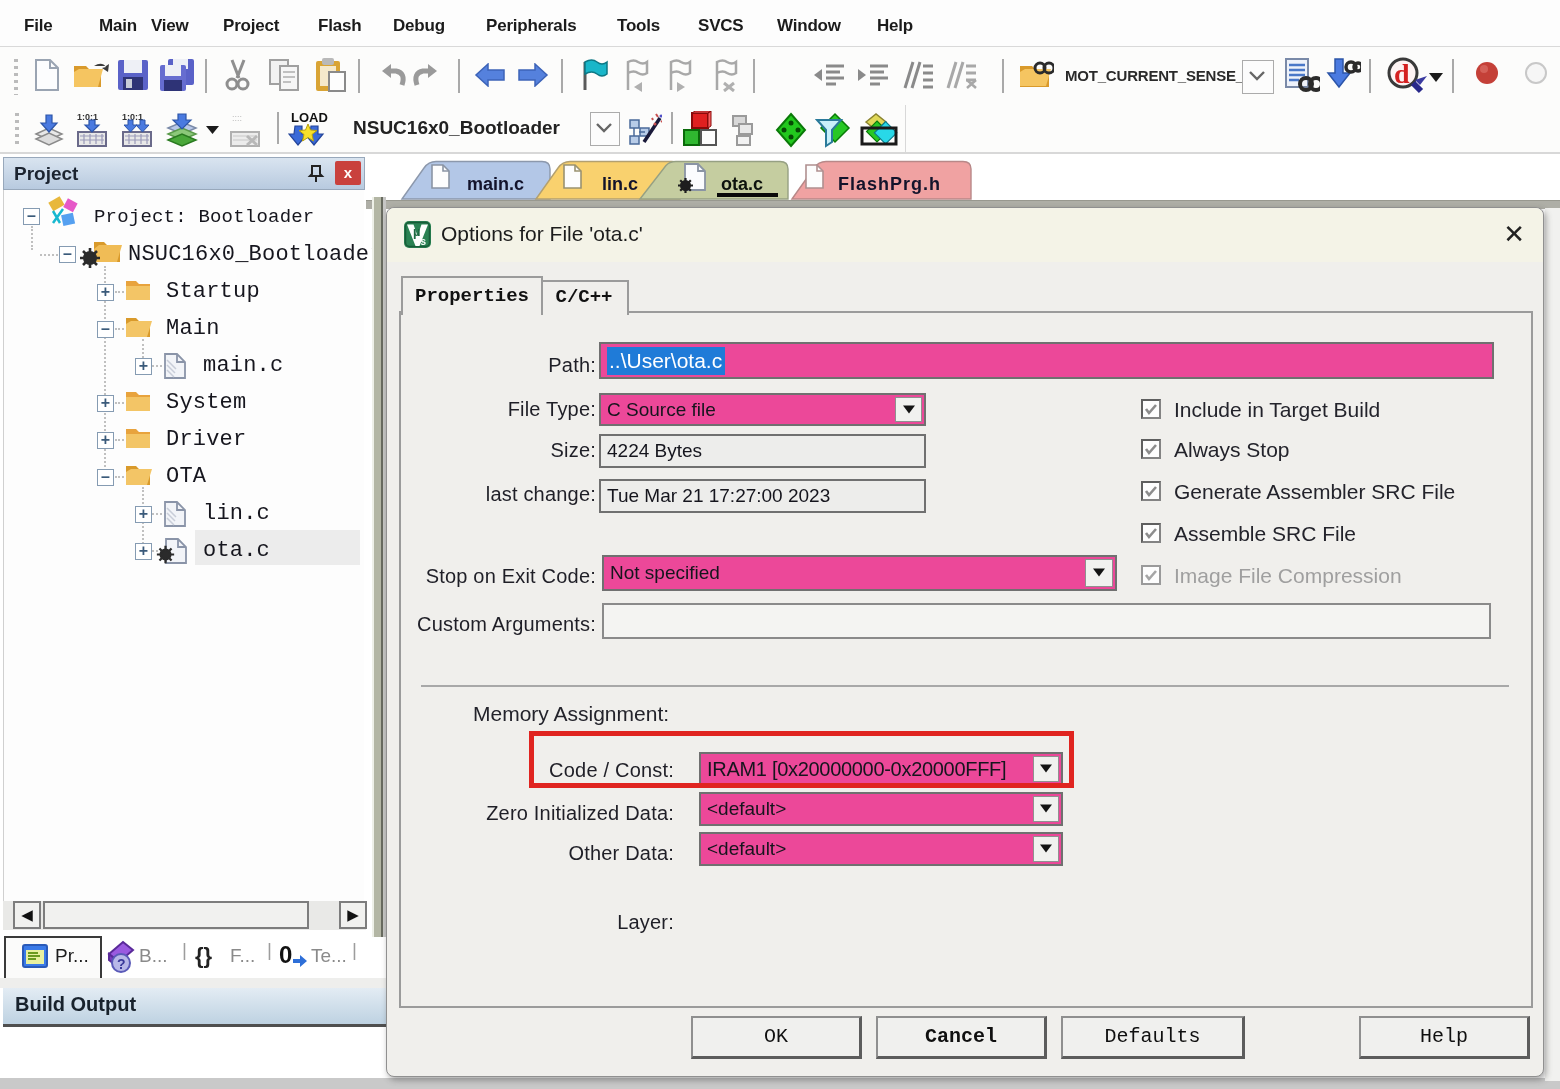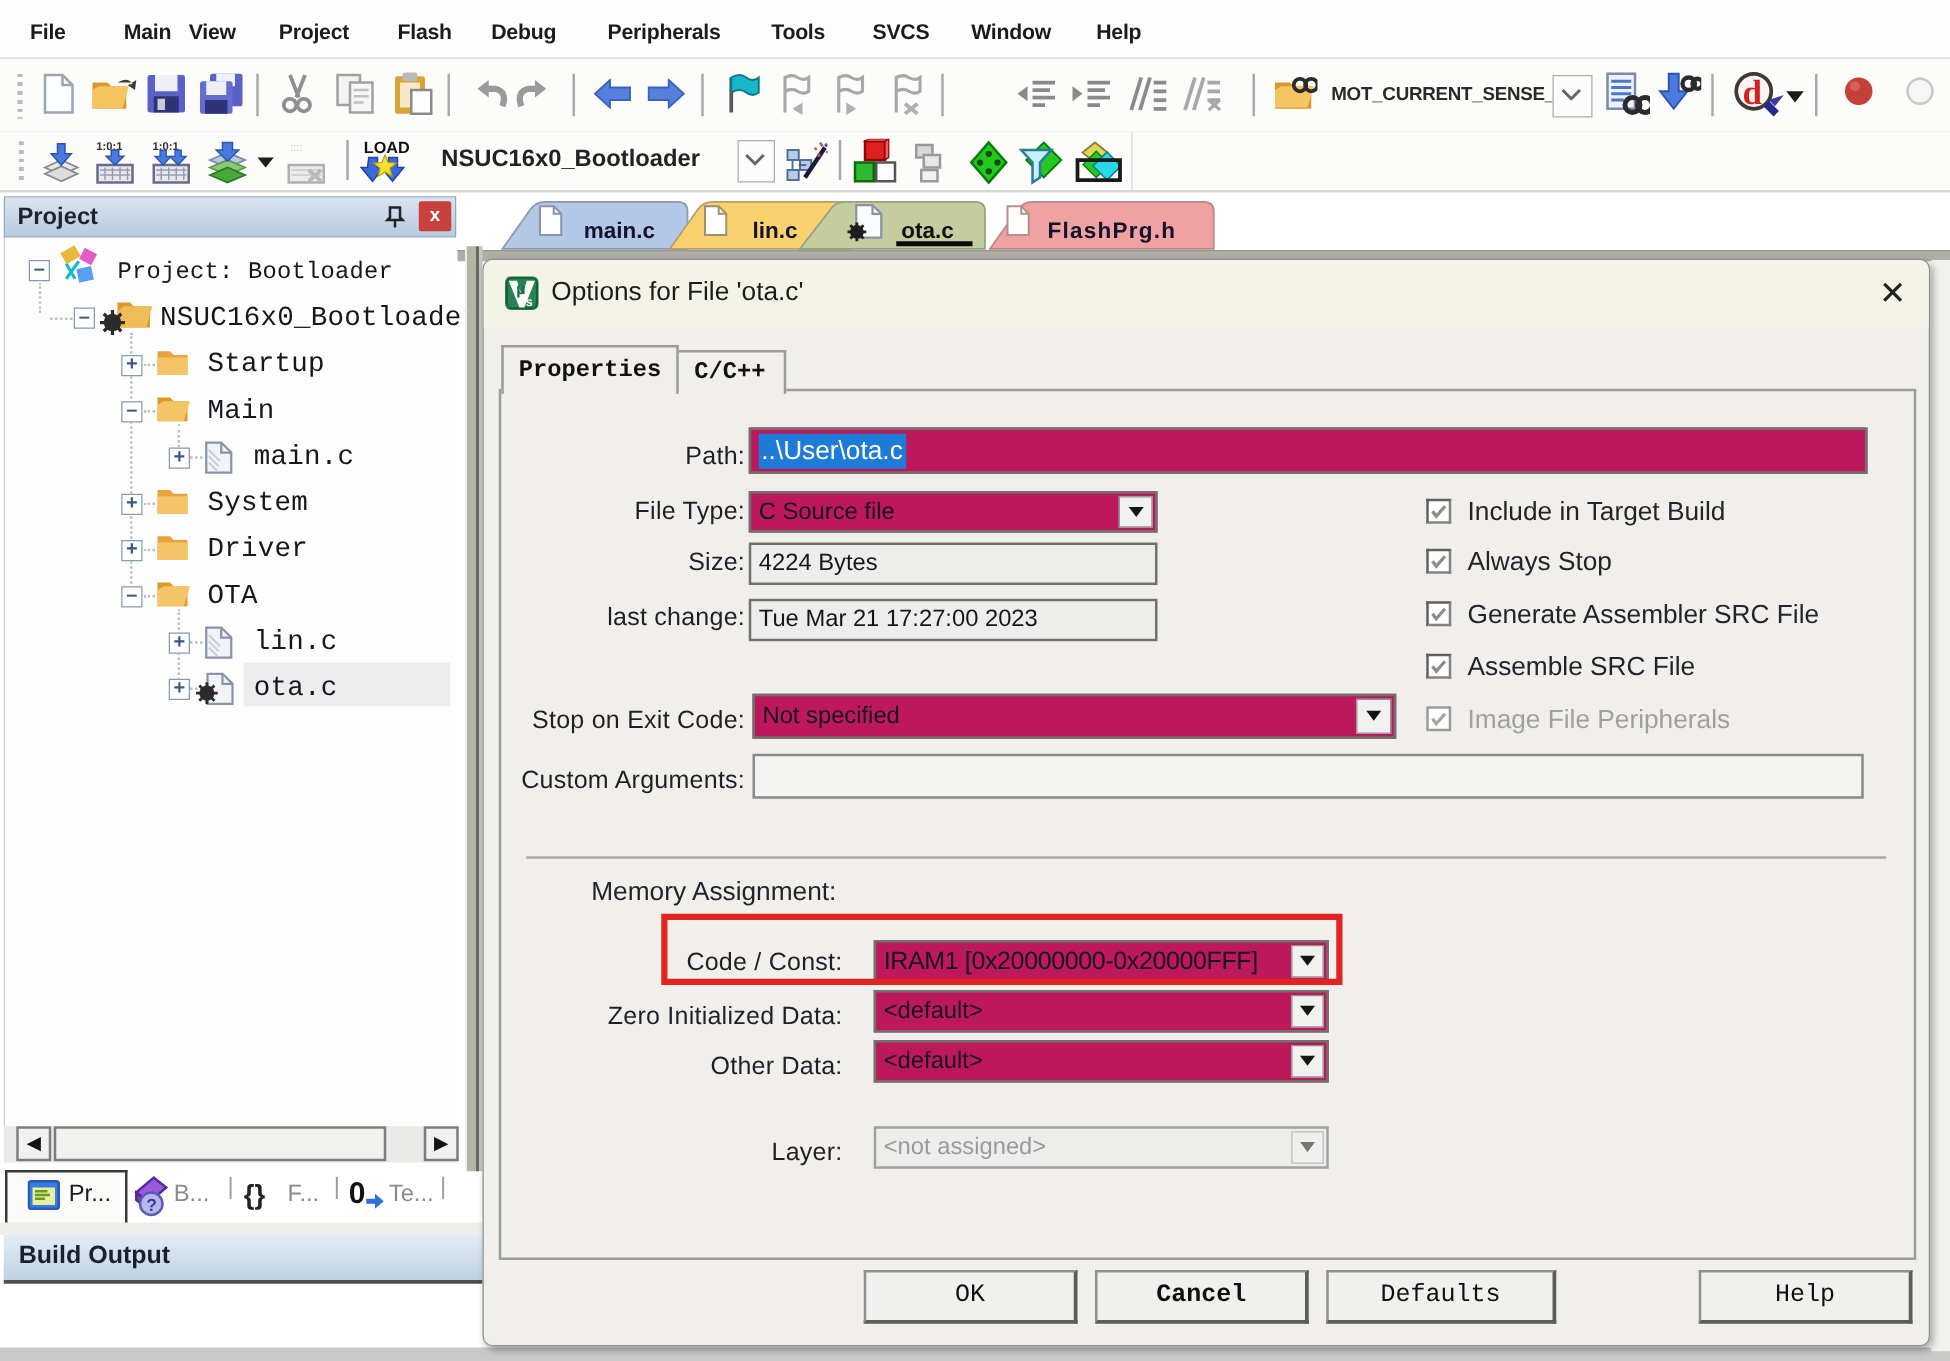--- a/index.html
+++ b/index.html
@@ -46,21 +46,21 @@
 
 #dlg{left:386px;top:207px;width:1158px;height:870px;background:#f0efec;border:1px solid #909090;border-radius:8px;box-shadow:2px 3px 6px rgba(60,60,60,.45);box-sizing:border-box;}
 #dlgtitle{position:absolute;left:0;top:0;width:100%;height:54px;background:#f4f3e7;border-radius:8px 8px 0 0;}
 #dlgtitle span{position:absolute;left:54px;top:14px;font-size:21px;color:#1c1c1c;}
 #dlgx{position:absolute;right:18px;top:11px;font-size:26px;color:#222;font-weight:400;}
 
 .dtab{position:absolute;font-family:"Liberation Mono",monospace;font-weight:700;font-size:19px;color:#111;background:#f0efec;border:2px solid #9b9b9b;border-bottom:none;text-align:center;}
 #dpage{position:absolute;left:12px;top:103px;width:1130px;height:693px;border:2px solid #9b9b9b;}
 
 .lbl{position:absolute;font-size:20px;color:#1f1f27;white-space:nowrap;text-align:right;letter-spacing:0.2px;}
-.fld{position:absolute;box-sizing:border-box;background:#be185d;border:2px solid #707070;font-size:19px;color:#15151d;padding-left:6px;white-space:nowrap;overflow:hidden;}
+.fld{position:absolute;box-sizing:border-box;background:#ec4899;border:2px solid #707070;font-size:19px;color:#15151d;padding-left:6px;white-space:nowrap;overflow:hidden;}
 .fldro{background:#ededeb;}
 .combtn{position:absolute;box-sizing:border-box;background:#f1f1ef;border:1px solid #909090;}
 .combtn:after{content:"";position:absolute;left:50%;top:50%;transform:translate(-50%,-32%);border:6.5px solid transparent;border-top:8.5px solid #141414;}
 .cb{position:absolute;width:20px;height:20px;box-sizing:border-box;background:#fdfdfd;border:2px solid #838383;border-top-color:#5f5f5f;border-left-color:#5f5f5f;}
 .cb svg{position:absolute;left:1px;top:1px;}
 .cblbl{position:absolute;font-size:21px;color:#23232b;white-space:nowrap;}
 .btn{position:absolute;height:43px;box-sizing:border-box;background:#f0f0ee;border:2px solid #8f8f8f;border-right:3px solid #5c5c5c;border-bottom:3px solid #5c5c5c;font-family:"Liberation Mono",monospace;font-size:20px;color:#101010;text-align:center;line-height:38px;}
 </style></head>
 <body>
 
@@ -554,31 +554,30 @@
       <svg width="14" height="14">
         <path d="M2 7 L5 11 L12 3" stroke="#8c8c8c" stroke-width="2.6" fill="none"></path>
       </svg>
     </div>
   <div class="cblbl" style="left:787px;top:314px">Assemble SRC File</div>
   <div class="cb" style="left:754px;top:357px;border-color:#9a9a9a">
       <svg width="14" height="14">
         <path d="M2 7 L5 11 L12 3" stroke="#a5a5a5" stroke-width="2.6" fill="none"></path>
       </svg>
     </div>
-  <div class="cblbl" style="left:787px;top:356px;color:#9f9f9f">Image File Peripherals</div>
+  <div class="cblbl" style="left:787px;top:356px;color:#9f9f9f">Image File Compression</div>
 
   <div style="position:absolute;left:34px;top:477px;width:1088px;height:2px;background:#a8a8a8"></div>
   <div class="cblbl" style="left:86px;top:494px">Memory Assignment:</div>
 
   <div style="position:absolute;left:142px;top:523px;width:545px;height:57px;border:5px solid #e02420;box-sizing:border-box;z-index:5"></div>
   <div class="lbl" style="left:87px;top:551px;width:200px">Code / Const:</div>
   <div class="fld" style="left:312px;top:544px;width:364px;height:34px;line-height:30px;font-size:20px;letter-spacing:-0.3px">IRAM1 [0x20000000-0x20000FFF]<div class="combtn" style="right:2px;top:2px;bottom:2px;width:26px"></div></div>
   <div class="lbl" style="left:87px;top:594px;width:200px">Zero Initialized Data:</div>
   <div class="fld" style="left:312px;top:584px;width:364px;height:34px;line-height:30px">&lt;default&gt;<div class="combtn" style="right:2px;top:2px;bottom:2px;width:26px"></div></div>
   <div class="lbl" style="left:87px;top:634px;width:200px">Other Data:</div>
   <div class="fld" style="left:312px;top:624px;width:364px;height:34px;line-height:30px">&lt;default&gt;<div class="combtn" style="right:2px;top:2px;bottom:2px;width:26px"></div></div>
   <div class="lbl" style="left:87px;top:703px;width:200px">Layer:</div>
-  <div class="fld fldro" style="left:312px;top:693px;width:364px;height:34px;line-height:30px;color:#9a9a9a;border-color:#a0a0a0">&lt;not assigned&gt;<div class="combtn" style="right:2px;top:2px;bottom:2px;width:26px;opacity:.55"></div></div>
   <div class="btn" style="left:304px;top:808px;width:171px;">OK</div>
   <div class="btn" style="left:489px;top:808px;width:171px;font-weight:bold;">Cancel</div>
   <div class="btn" style="left:674px;top:808px;width:184px;">Defaults</div>
   <div class="btn" style="left:972px;top:808px;width:171px;">Help</div>
 </div>
 
 </body></html>

